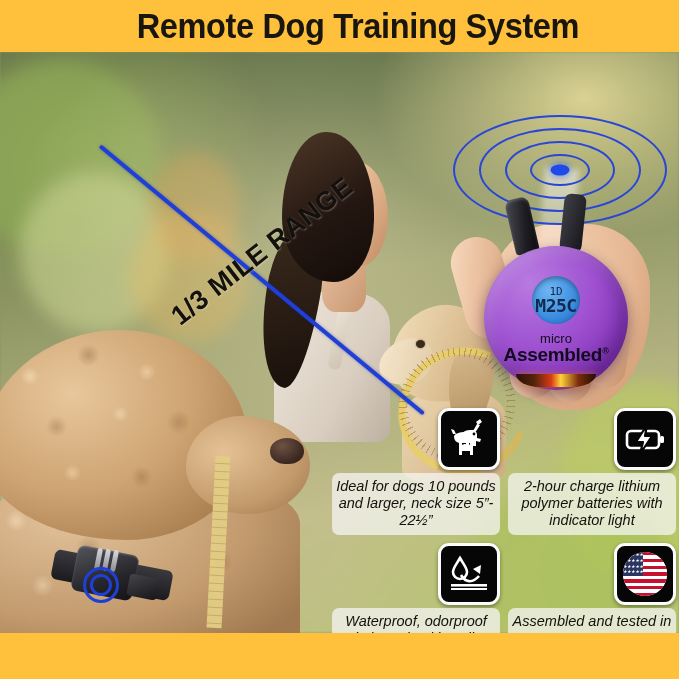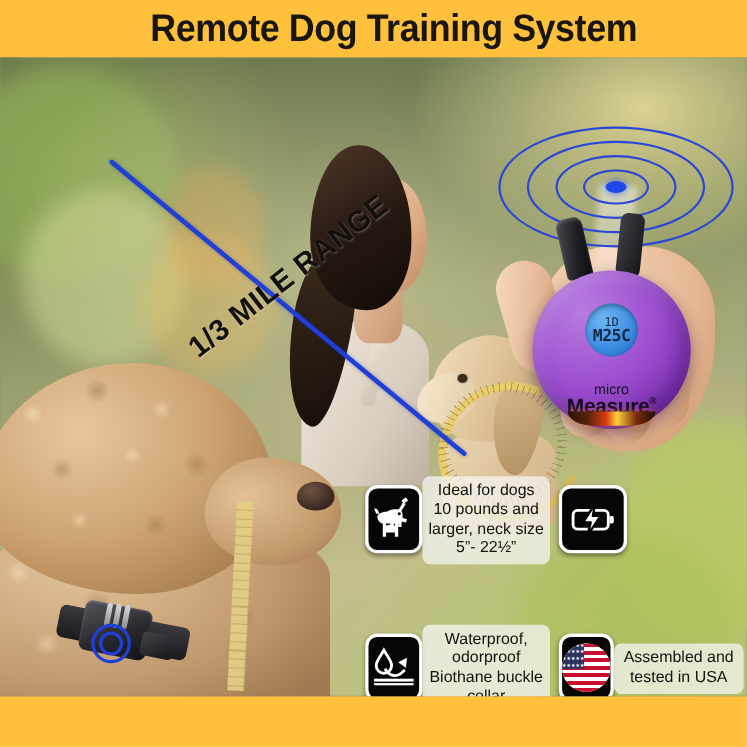--- a/index.html
+++ b/index.html
@@ -140,23 +140,23 @@
      background:linear-gradient(100deg,#4a4a52,#1d1d22 60%,#0d0d10);transform:rotate(-13deg);z-index:-1;
      box-shadow:inset 0 2px 3px rgba(255,255,255,.2);}
   #antenna2{position:absolute;left:78px;top:-52px;width:22px;height:58px;border-radius:7px;
      background:linear-gradient(100deg,#3f3f47,#17171b);transform:rotate(6deg);z-index:-1;}
   #lcd{position:absolute;left:48px;top:30px;width:48px;height:48px;border-radius:50%;
      background:radial-gradient(circle at 36% 30%,#6fb6f2,#3b8ce0 60%,#1f63b8);
      box-shadow:inset 0 2px 5px rgba(0,0,0,.35);
      display:flex;flex-direction:column;align-items:center;justify-content:center;
      font-family:"DejaVu Sans Mono",monospace;color:#10294d;line-height:1;}
   #lcd-top{font-size:11px;font-weight:normal;}
-  #lcd-main{font-size:15px;font-weight:bold;letter-spacing:-.5px;}
+  #lcd-main{font-size:18px;font-weight:bold;letter-spacing:-.5px;}
   #brand{position:absolute;left:0;top:86px;width:144px;text-align:center;color:#140a20;
-     line-height:1.0;margin-top:15px;}
+     line-height:1.0;}
   #brand-micro{font-size:13px;}
   #brand-edu{font-size:19px;font-weight:bold;letter-spacing:-.3px;}
   #brand-edu sup{font-size:9px;}
   #led-bar{position:absolute;left:32px;top:128px;width:80px;height:13px;border-radius:0 0 40px 40px/0 0 22px 22px;
      background:linear-gradient(90deg,#2a1206,#51230a 22%,#d83b12 44%,#ffd23a 56%,#7a2d0c 78%,#230d04);
      box-shadow:0 0 7px rgba(255,130,40,.55);}
 
   
   #signal{position:absolute;left:452px;top:58px;width:216px;height:120px;z-index:18;}
   .ring{position:absolute;border:2px solid #2a46d8;border-radius:50%;
@@ -177,21 +177,21 @@
         left:50%;top:50%;transform:translate(-50%,-50%);}
   #range-label{position:absolute;left:175px;top:252px;z-index:26;
         font-size:27px;font-weight:bold;color:#14100c;white-space:nowrap;
         transform:rotate(-38deg);transform-origin:0 50%;letter-spacing:.5px;
         text-shadow:0 1px 2px rgba(255,255,255,.35);}
 
   
   #features{position:absolute;left:332px;top:356px;width:344px;height:262px;z-index:30;
         display:grid;grid-template-columns:1fr 1fr;grid-template-rows:1fr 1fr;
         column-gap:8px;row-gap:8px;}
-  .feature{position:relative;display:flex;flex-direction:row;align-items:center;}
+  .feature{position:relative;display:flex;flex-direction:column;align-items:flex-end;font-style:italic;}
   .f-icon{width:62px;height:62px;border-radius:11px;background:#060606;
         border:3px solid #fbfbfb;box-shadow:0 2px 4px rgba(0,0,0,.4);
         display:flex;align-items:center;justify-content:center;box-sizing:border-box;}
   .f-text{margin-top:3px;width:100%;box-sizing:border-box;padding:5px 4px 6px;
         background:rgba(246,246,244,.74);border-radius:7px;
         text-align:center;font-size:14.5px;line-height:1.18;color:#14110d;}
 
   
   .flag-circle{width:44px;height:44px;border-radius:50%;overflow:hidden;position:relative;
         background:#fff;}
@@ -271,21 +271,21 @@
     <div id="remote">
       <div id="antenna"></div>
       <div id="antenna2"></div>
       <div id="remote-body"></div>
       <div id="lcd">
         <span id="lcd-top">1D</span>
         <span id="lcd-main">M25C</span>
       </div>
       <div id="brand">
         <div id="brand-micro">micro</div>
-        <div id="brand-edu"><span>Measure</span><sup>®</sup></div>
+        <div id="brand-edu"><span>Assembled</span><sup>®</sup></div>
       </div>
       <div id="led-bar"></div>
     </div>
 
     <div id="signal">
       <div id="sig-beam"></div>
       <div class="ring" style="width:210px;height:106px;"></div>
       <div class="ring" style="width:158px;height:80px;"></div>
       <div class="ring" style="width:106px;height:54px;"></div>
       <div class="ring" style="width:56px;height:28px;"></div>
@@ -319,20 +319,21 @@
       </div>
 
       <div class="feature">
         <div class="f-icon">
           <svg width="46" height="46" viewBox="0 0 46 46" aria-hidden="true">
             <rect x="5" y="15" width="32" height="17" rx="4" ry="4" fill="none" stroke="#fff" stroke-width="2.6"></rect>
             <rect x="38" y="20" width="4" height="7" rx="1.6" fill="#fff"></rect>
             <path d="M25 9 L14 26 L21 26 L18 38 L30 20 L23 20 Z" fill="#fff" stroke="#060606" stroke-width="2.2" stroke-linejoin="round"></path>
           </svg>
         </div>
+        <div class="f-text">2-hour charge lithium polymer batteries with indicator light</div>
       </div>
 
       <div class="feature">
         <div class="f-icon">
           <svg width="46" height="46" viewBox="0 0 46 46" aria-hidden="true">
             <path d="M14 7 C10 14 7 17 7 21 a7 7 0 0 0 14 0 c0-4 -3-7 -7-14 z" fill="none" stroke="#fff" stroke-width="2.6"></path>
             <path d="M15 24 C19 31 26 33 33 25" fill="none" stroke="#fff" stroke-width="2.6"></path>
             <path d="M27 18 L35 14 L34 23 Z" fill="#fff"></path>
             <rect x="5" y="33" width="36" height="2.6" fill="#fff"></rect>
             <rect x="5" y="37" width="36" height="2" fill="#fff"></rect>

